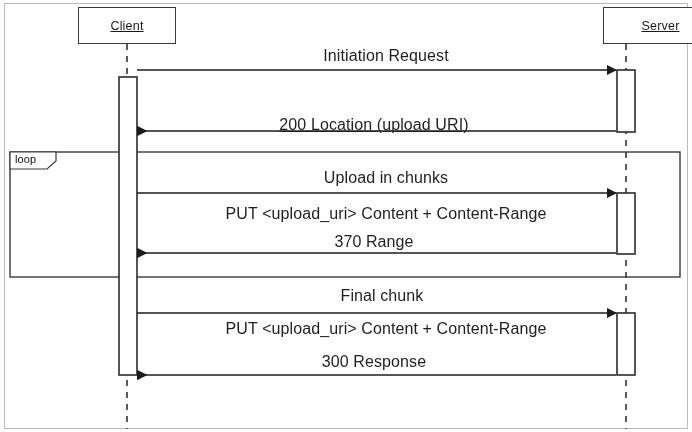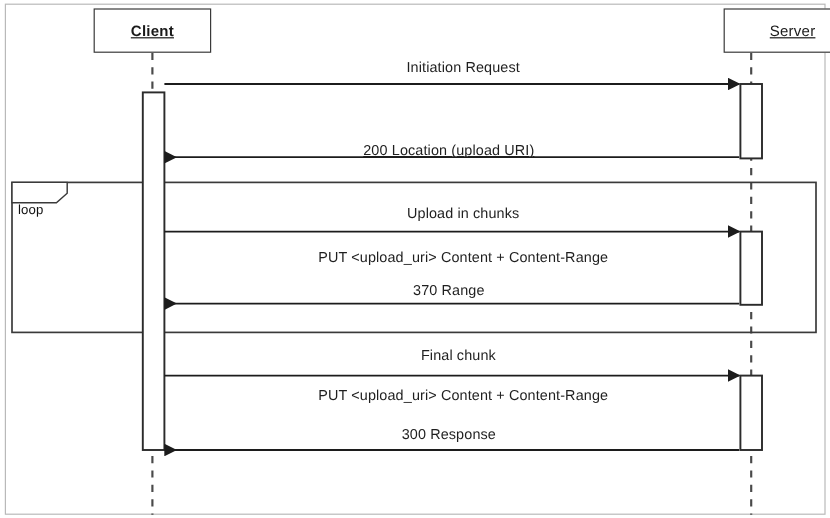--- a/index.html
+++ b/index.html
@@ -46,34 +46,33 @@
   }
   .actor-label {
     font-size: 12.5px;
     color: #1a1a1a;
     text-decoration: underline;
     letter-spacing: 0.2px;
     white-space: nowrap;
   }
   .msg-label {
     position: absolute;
-    font-size: 12px;
+    font-size: 16px;
     color: #1f1f1f;
     white-space: nowrap;
     text-align: center;
     transform: translate(-50%, -50%);
     letter-spacing: 0.1px;
   }
   .frag-tag {
     position: absolute;
     font-size: 11px;
     color: #111111;
     white-space: nowrap;
     letter-spacing: 0.1px;
-    margin-top: 16px;
   }
 </style>
 </head>
 <body>
 
 <div id="canvas">
 
   <div id="page-border"></div>
 
   <svg class="diagram" viewBox="0 0 692 432" xmlns="http://www.w3.org/2000/svg">
@@ -106,21 +105,21 @@
     <g>
       <line x1="137" y1="70" x2="616" y2="70" stroke="#1c1c1c" stroke-width="1.5" marker-end="url(#arrow-right)"></line>
       <line x1="616" y1="131" x2="138" y2="131" stroke="#1c1c1c" stroke-width="1.5" marker-end="url(#arrow-left)"></line>
       <line x1="137" y1="193" x2="616" y2="193" stroke="#1c1c1c" stroke-width="1.5" marker-end="url(#arrow-right)"></line>
       <line x1="616" y1="253" x2="138" y2="253" stroke="#1c1c1c" stroke-width="1.5" marker-end="url(#arrow-left)"></line>
       <line x1="137" y1="313" x2="616" y2="313" stroke="#1c1c1c" stroke-width="1.5" marker-end="url(#arrow-right)"></line>
       <line x1="616" y1="375" x2="138" y2="375" stroke="#1c1c1c" stroke-width="1.5" marker-end="url(#arrow-left)"></line>
     </g>
   </svg>
 
-  <div class="actor-box" style="left:78px; top:7px; width:98px; height:37px;font-weight:bold;">
+  <div class="actor-box" style="left:78px; top:7px; width:98px; height:37px;">
     <span class="actor-label">Client</span>
   </div>
 
   <div class="actor-box" style="left:603px; top:7px; width:115px; height:37px;">
     <span class="actor-label">Server</span>
   </div>
 
   <span class="frag-tag" style="left:15px; top:153px;">loop</span>
 
   <span class="msg-label" style="left:386px; top:56px;">Initiation Request</span>

